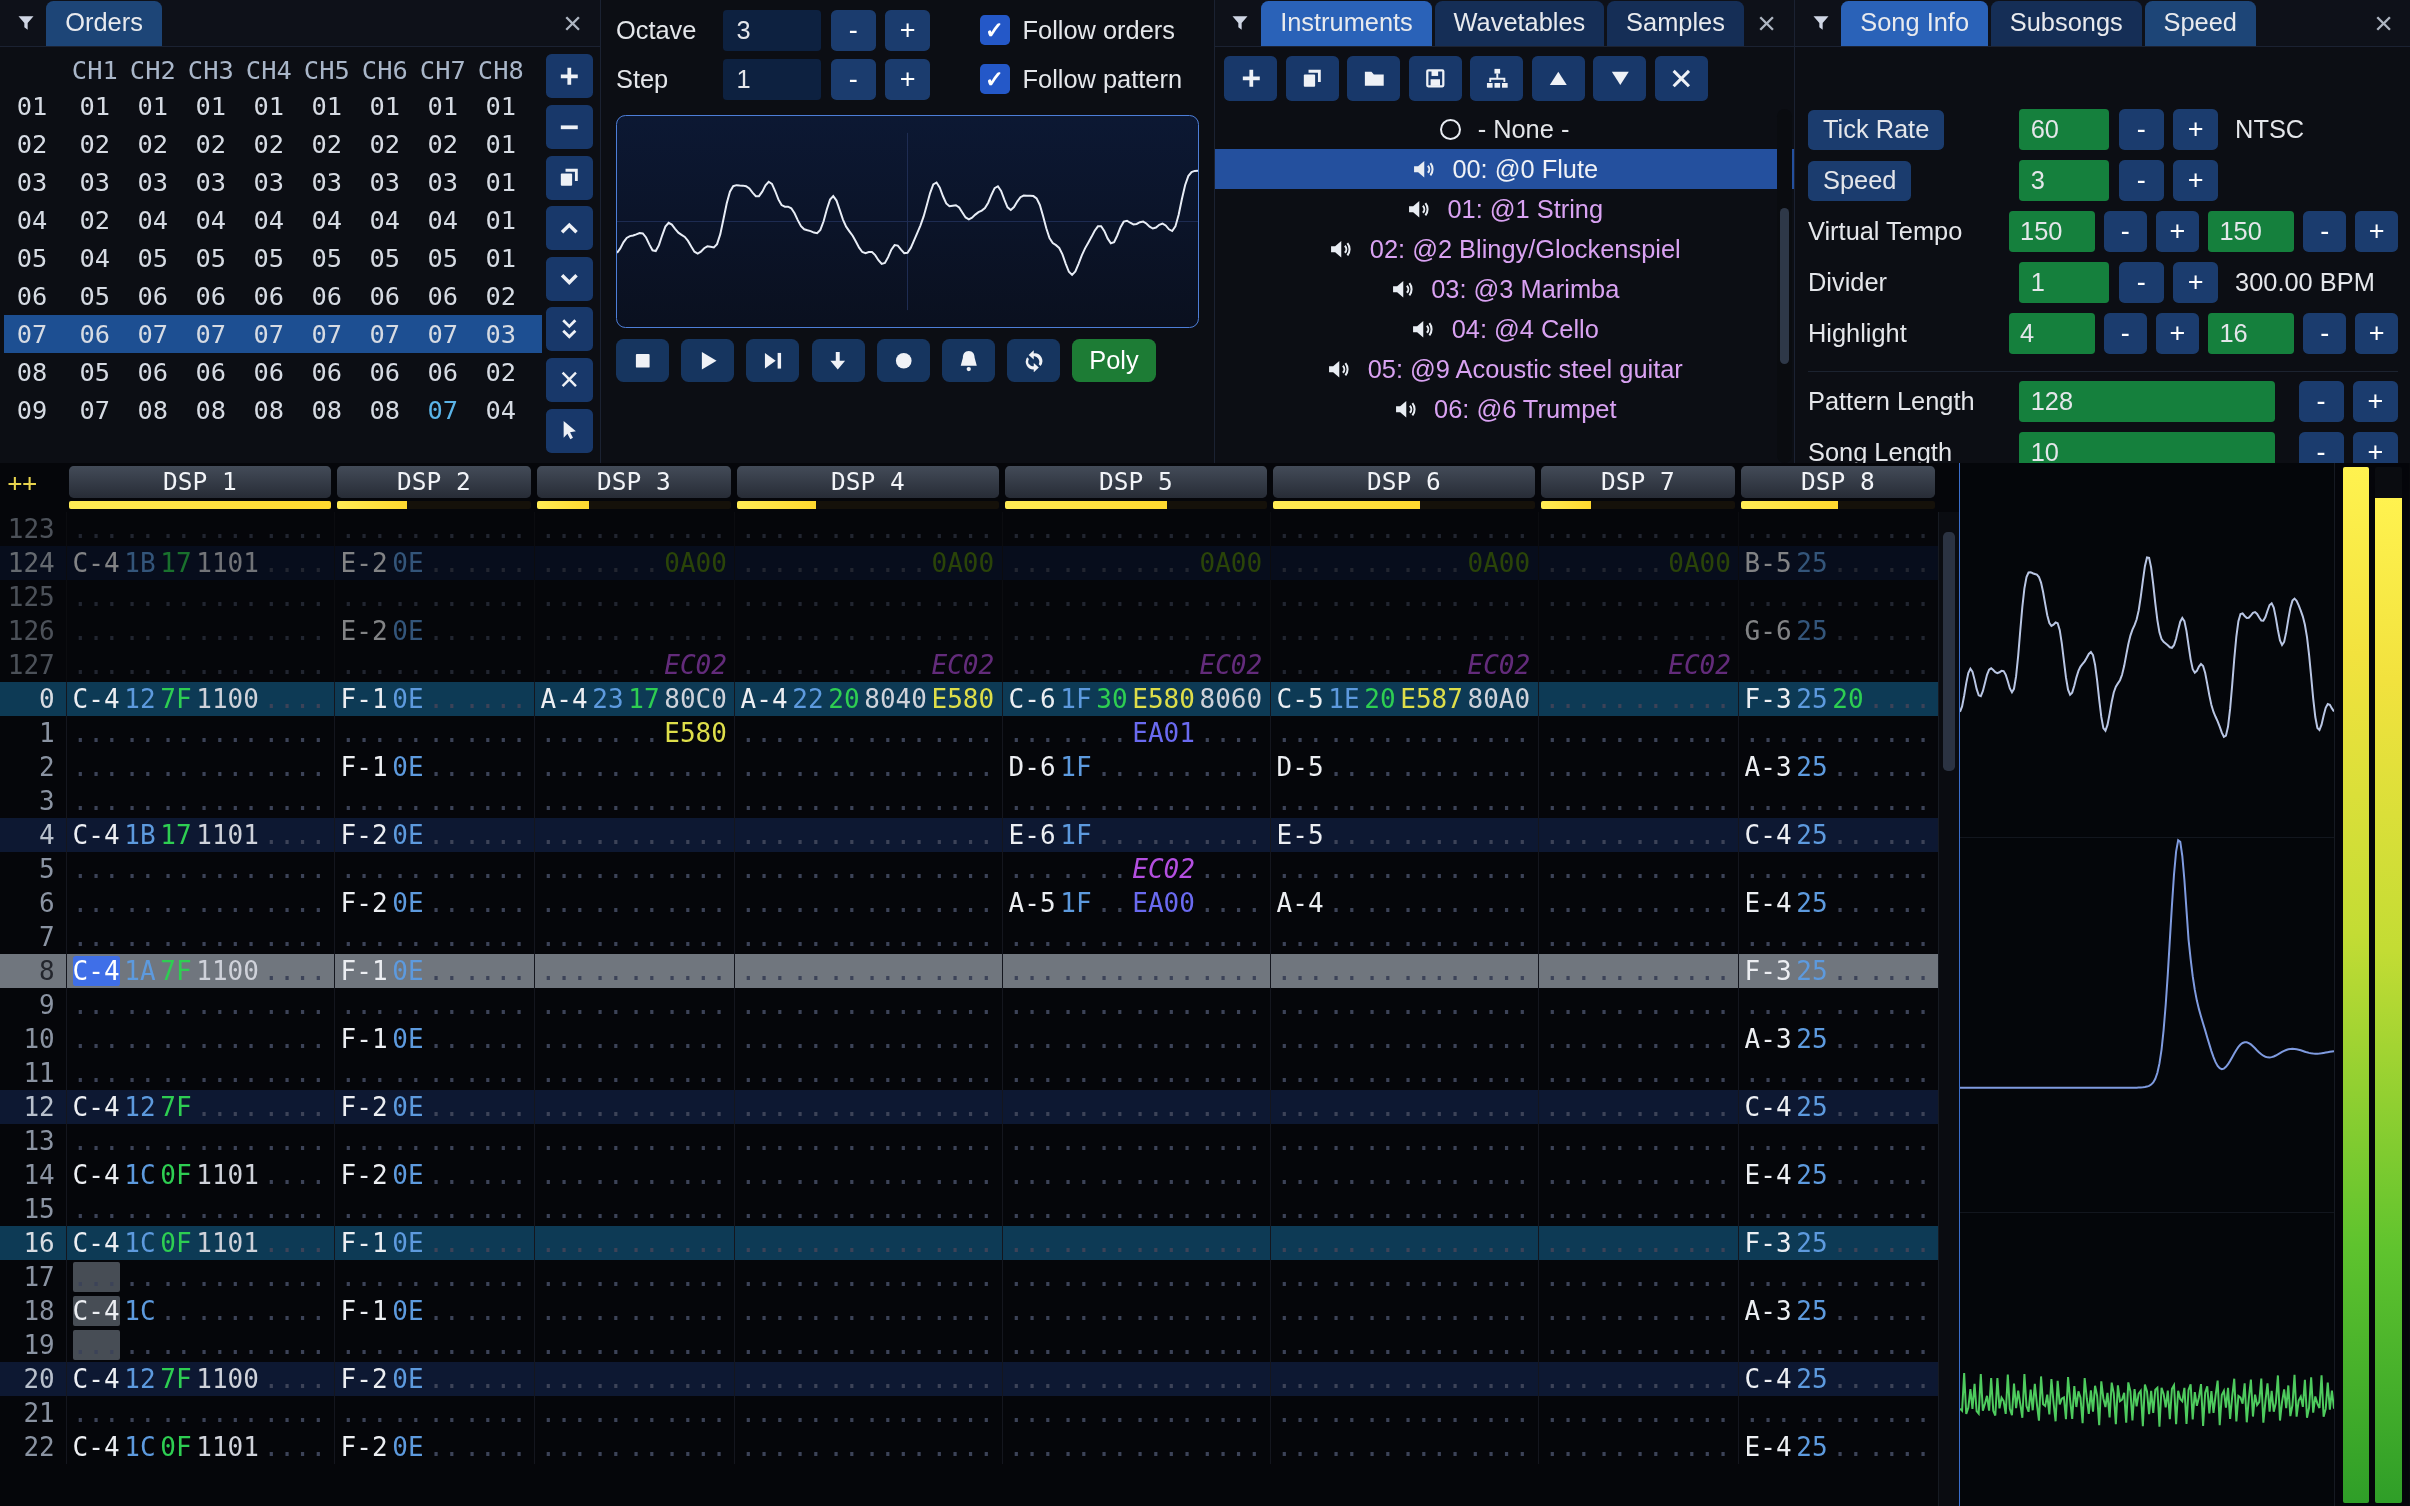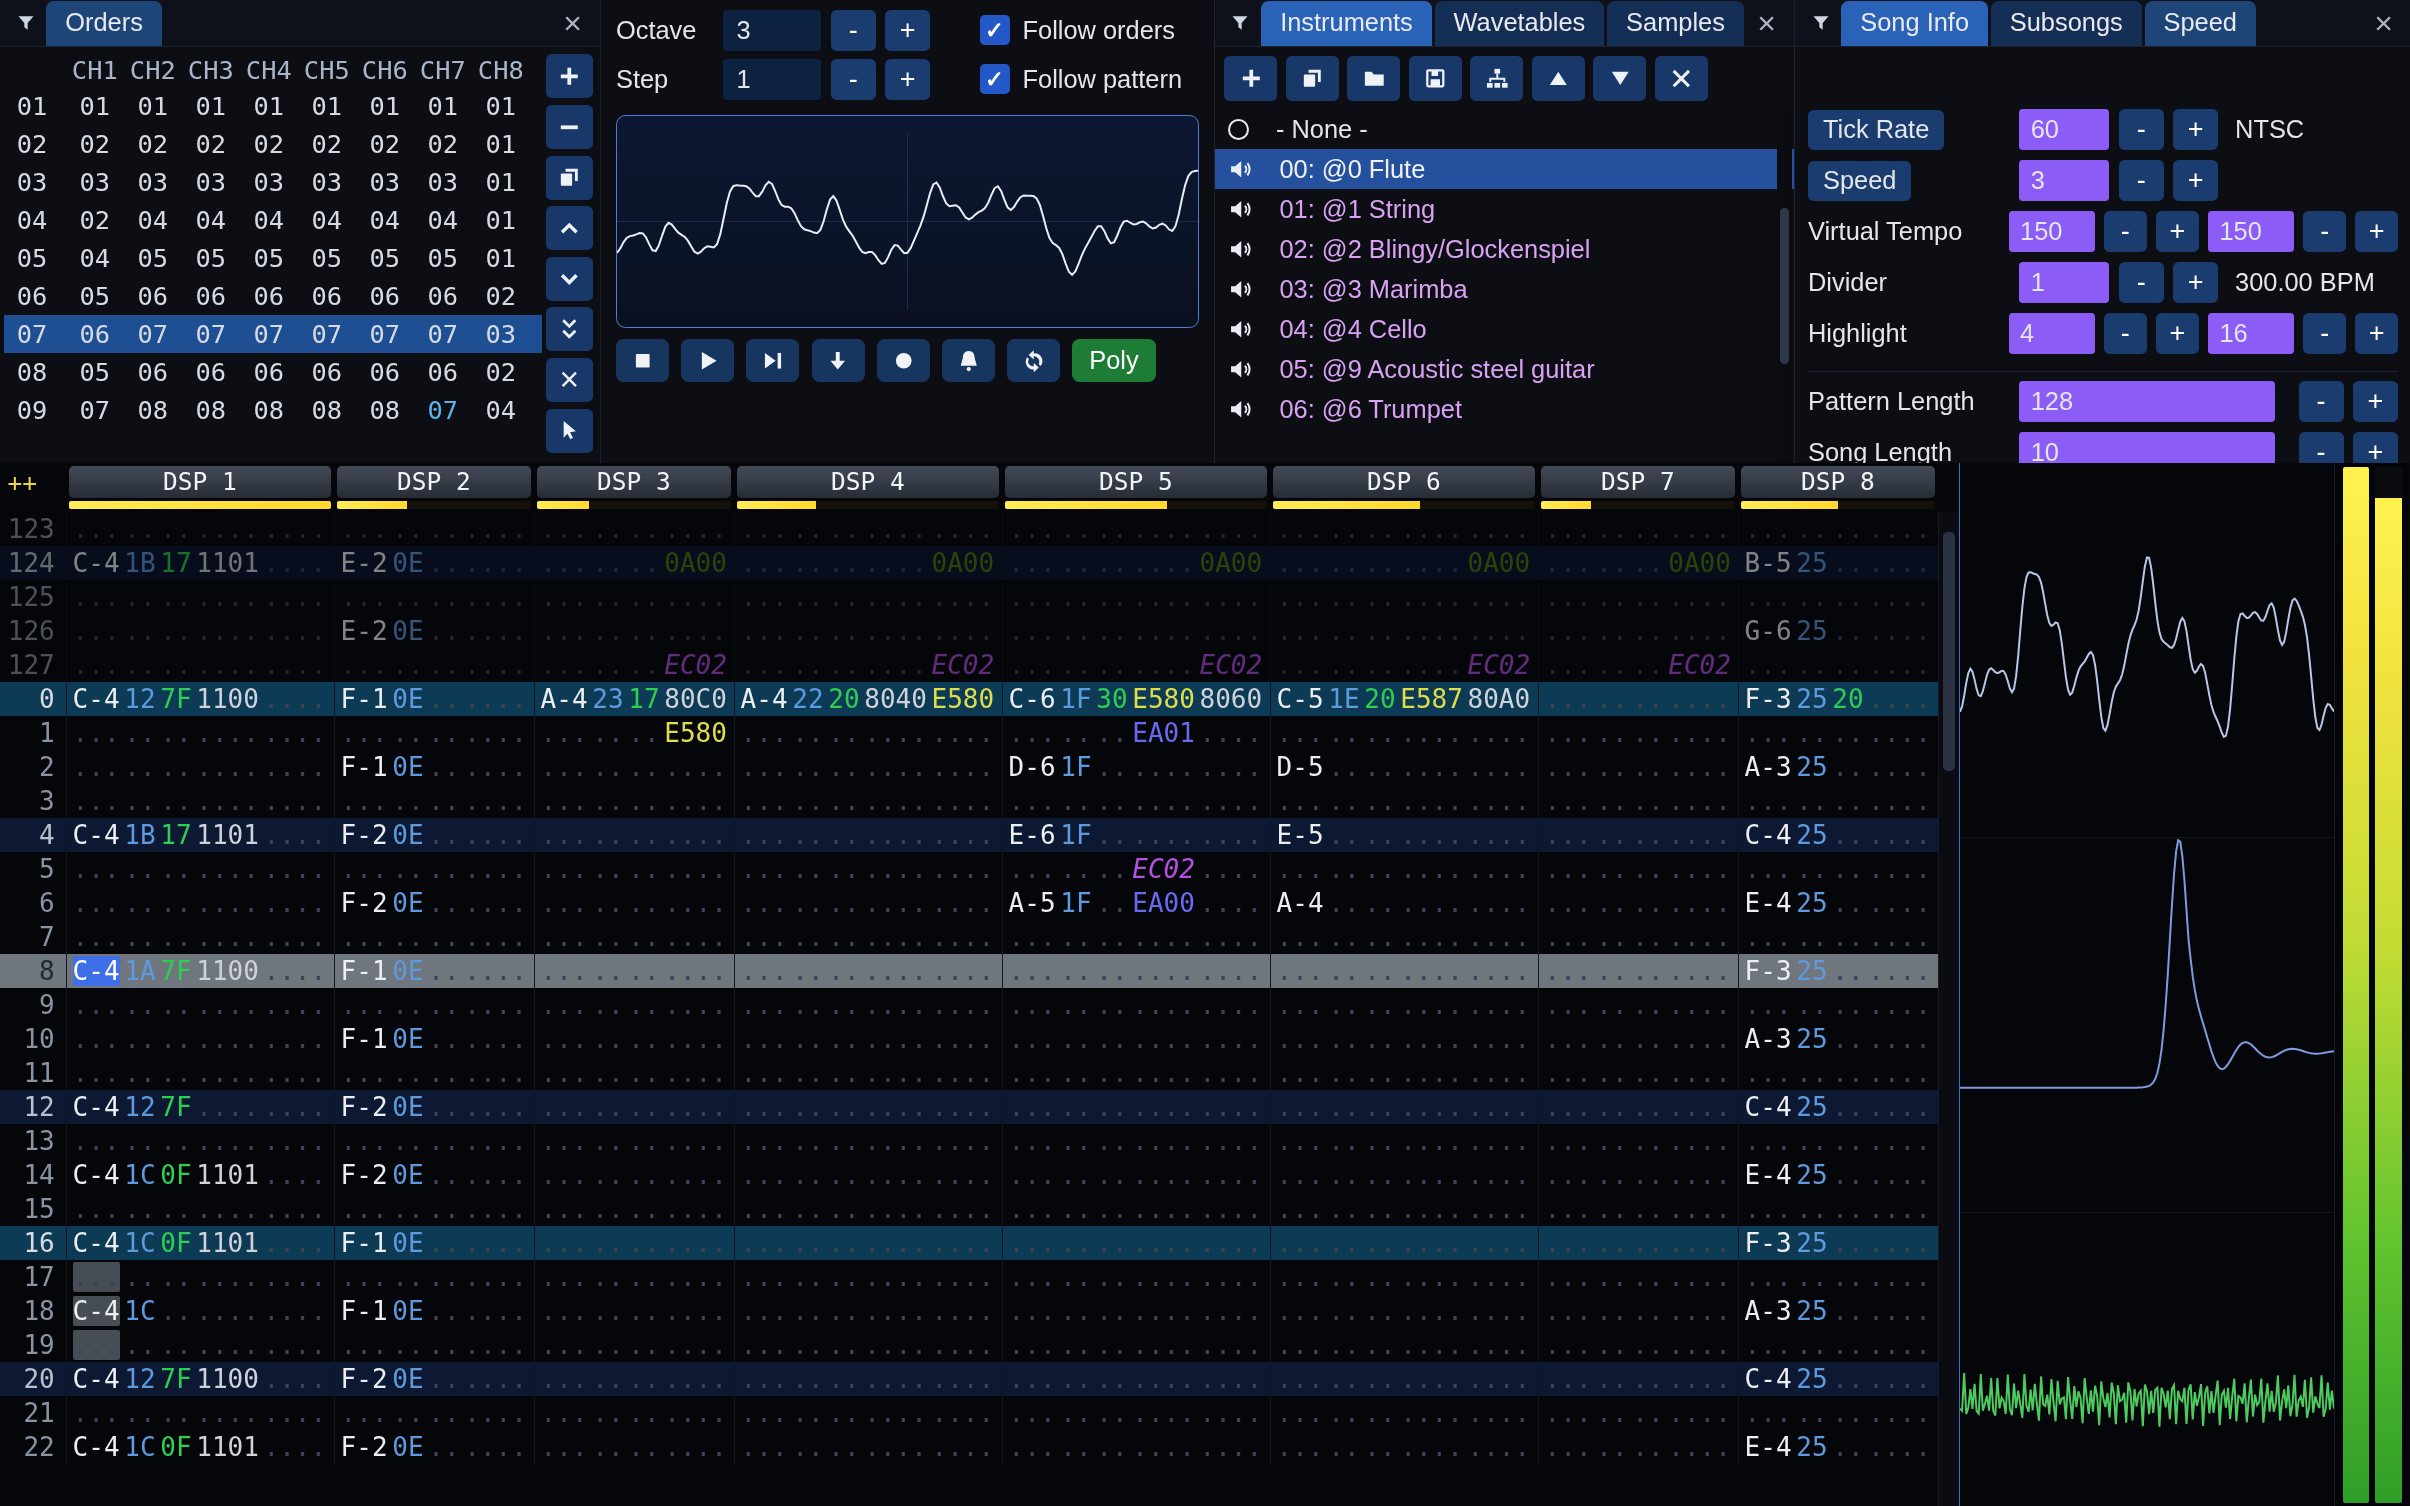--- a/index.html
+++ b/index.html
@@ -55,36 +55,36 @@
   .osc-box { margin:11.3px 15px 11.3px; height:213px; border:1.9px solid #4d7ed8; border-radius:9.4px; background:linear-gradient(180deg,#0c1833,#0a101f); overflow:hidden; }
   .osc-box svg { width:100%; height:100%; display:block; }
   .transport { display:flex; gap:12.2px; padding:0 15px; align-items:center; }
   .t-btn { width:53px; height:43px; background:#16355f; border-radius:7.5px; color:#f0f2f6; display:flex; align-items:center; justify-content:center; }
   .t-btn svg { width:23.5px; height:23.5px; fill:currentColor; }
   .poly-btn { background:#1d7c35; padding:0 17px; height:43px; border-radius:7.5px; font-size:25.4px; display:flex; align-items:center; color:#fff; }
 
   
   .inst-toolbar { display:flex; gap:8.5px; padding:8.5px 9.4px; }
   .inst-list { flex:1; position:relative; font-size:25.4px; overflow:hidden; }
-  .inst-row { height:40px; display:flex; align-items:center; gap:27px; padding:0 13px; color:#d9a2f2; white-space:nowrap; }
+  .inst-row { height:40px; display:flex; align-items:center; gap:17px; padding:0 13px; color:#d9a2f2; white-space:nowrap;justify-content:center; }
   .inst-row.selected { background:#24509e; color:#f0f2f6; }
   .inst-row.none { color:#e4e6ea; }
   .inst-row .ic { color:#e8ecf2; }
   .inst-row .ic svg { width:24.5px; height:24.5px; }
   .none-icon { width:21px; height:21px; border:2.8px solid #e8ecf2; border-radius:50%; display:inline-block; }
   .vscroll { position:absolute; right:1.9px; top:0; bottom:0; width:15px; background:#0a0c10; border-radius:7.5px; }
   .vthumb { position:absolute; left:2.8px; right:2.8px; top:28%; height:44%; background:#2e3848; border-radius:5.6px; }
 
   
   .si-body { padding:9.4px 13px; display:flex; flex-direction:column; font-size:25.4px; }
   .si-row { display:flex; align-items:center; height:51px; gap:9.4px; }
   .si-row.sep { border-top:0.9px solid #1c2330; margin-top:11.3px; padding-top:5.6px; height:56px; }
   .si-label { width:202px; white-space:nowrap; }
   .si-btn-label { background:#1b3c6e; border-radius:5.6px; padding:5.6px 15px; display:inline-block; }
-  .si-input { width:90px; height:41px; background:#8b5cf6; border-radius:3.8px; display:flex; align-items:center; padding-left:11.3px; }
+  .si-input { width:90px; height:41px; background:#15803d; border-radius:3.8px; display:flex; align-items:center; padding-left:11.3px; }
   .si-input.wide { width:256px; }
   .si-suffix { margin-left:7.5px; white-space:nowrap; }
   .ml-auto { margin-left:auto; }
 
   
   .main-row { flex:1; display:flex; min-height:0; }
   .pattern-wrap { width:1959px; background:#05060a; font-family:"DejaVu Sans Mono",monospace; position:relative; display:flex; flex-direction:column; }
   .pat-head { flex:0 0 49px; display:flex; padding-top:2.8px; }
   .corner { width:66px; color:#e8d44d; font-size:24.5px; padding-left:7.5px; line-height:34px; }
   .chan-head { display:flex; flex-direction:column; gap:2.8px; padding:0 2.8px; }

